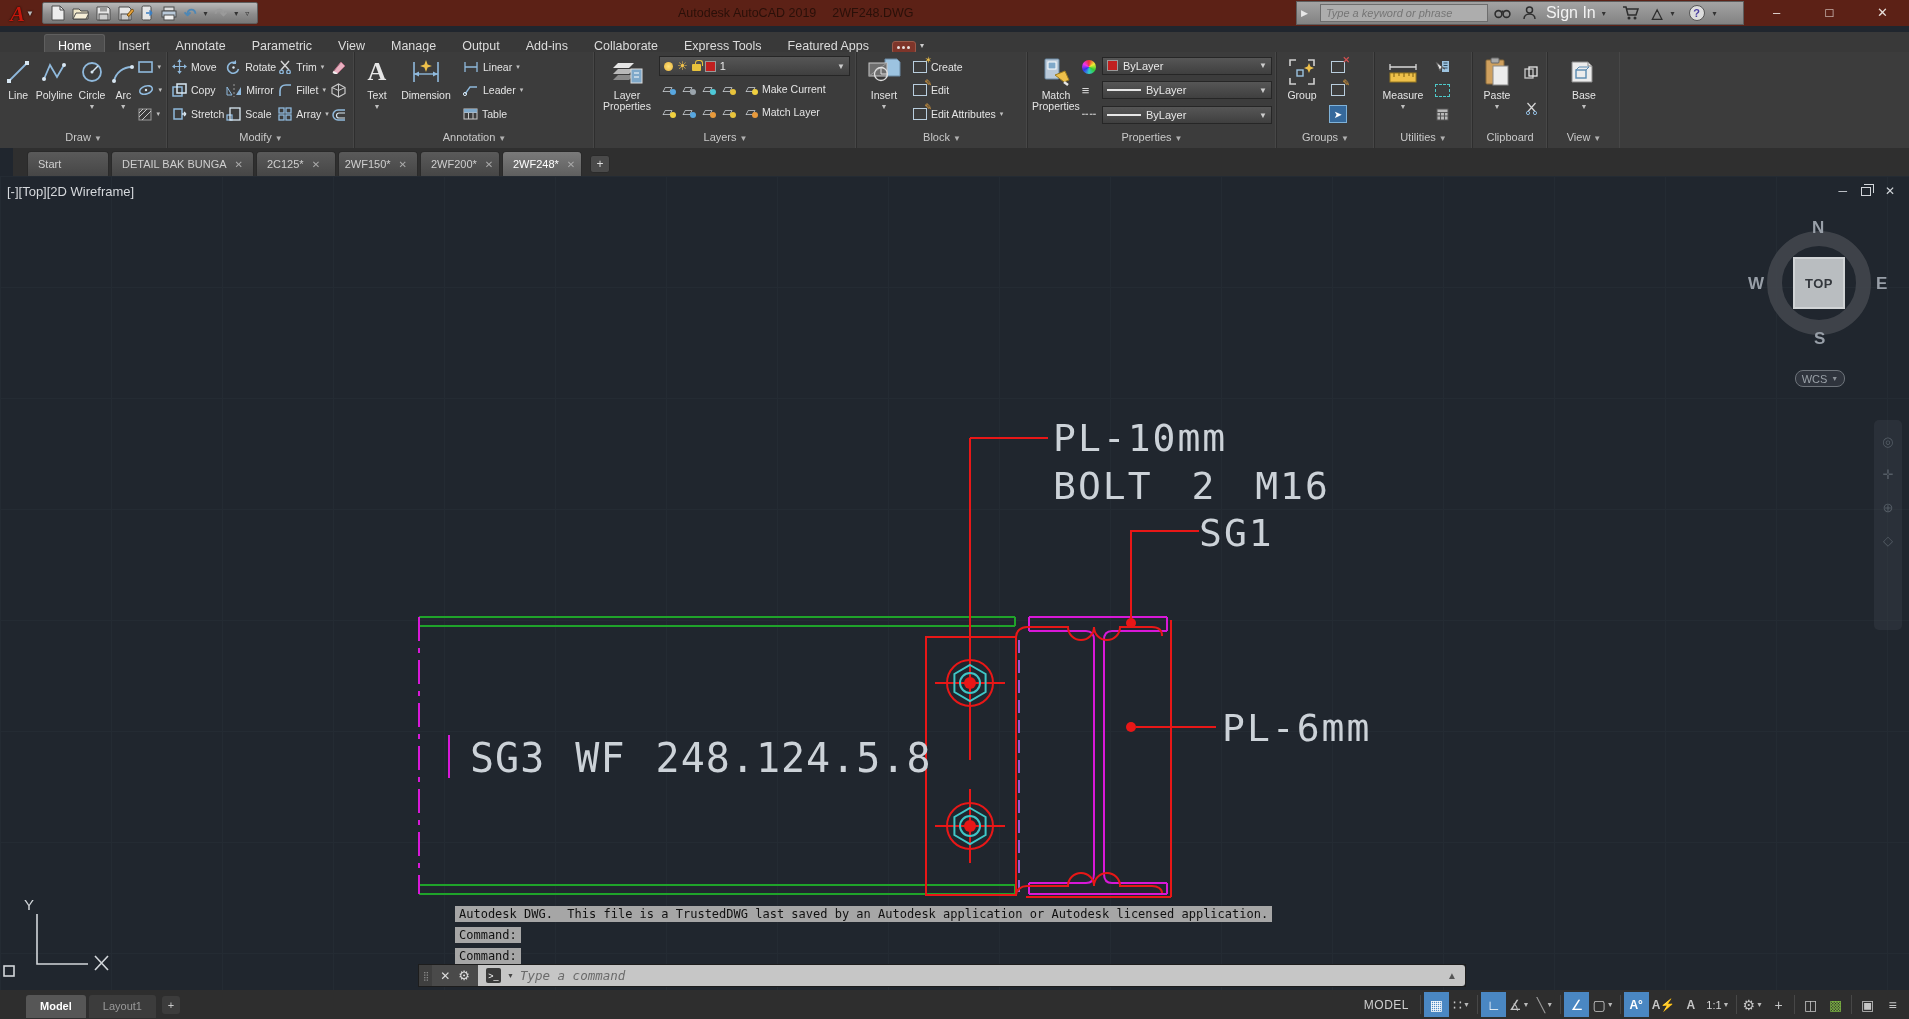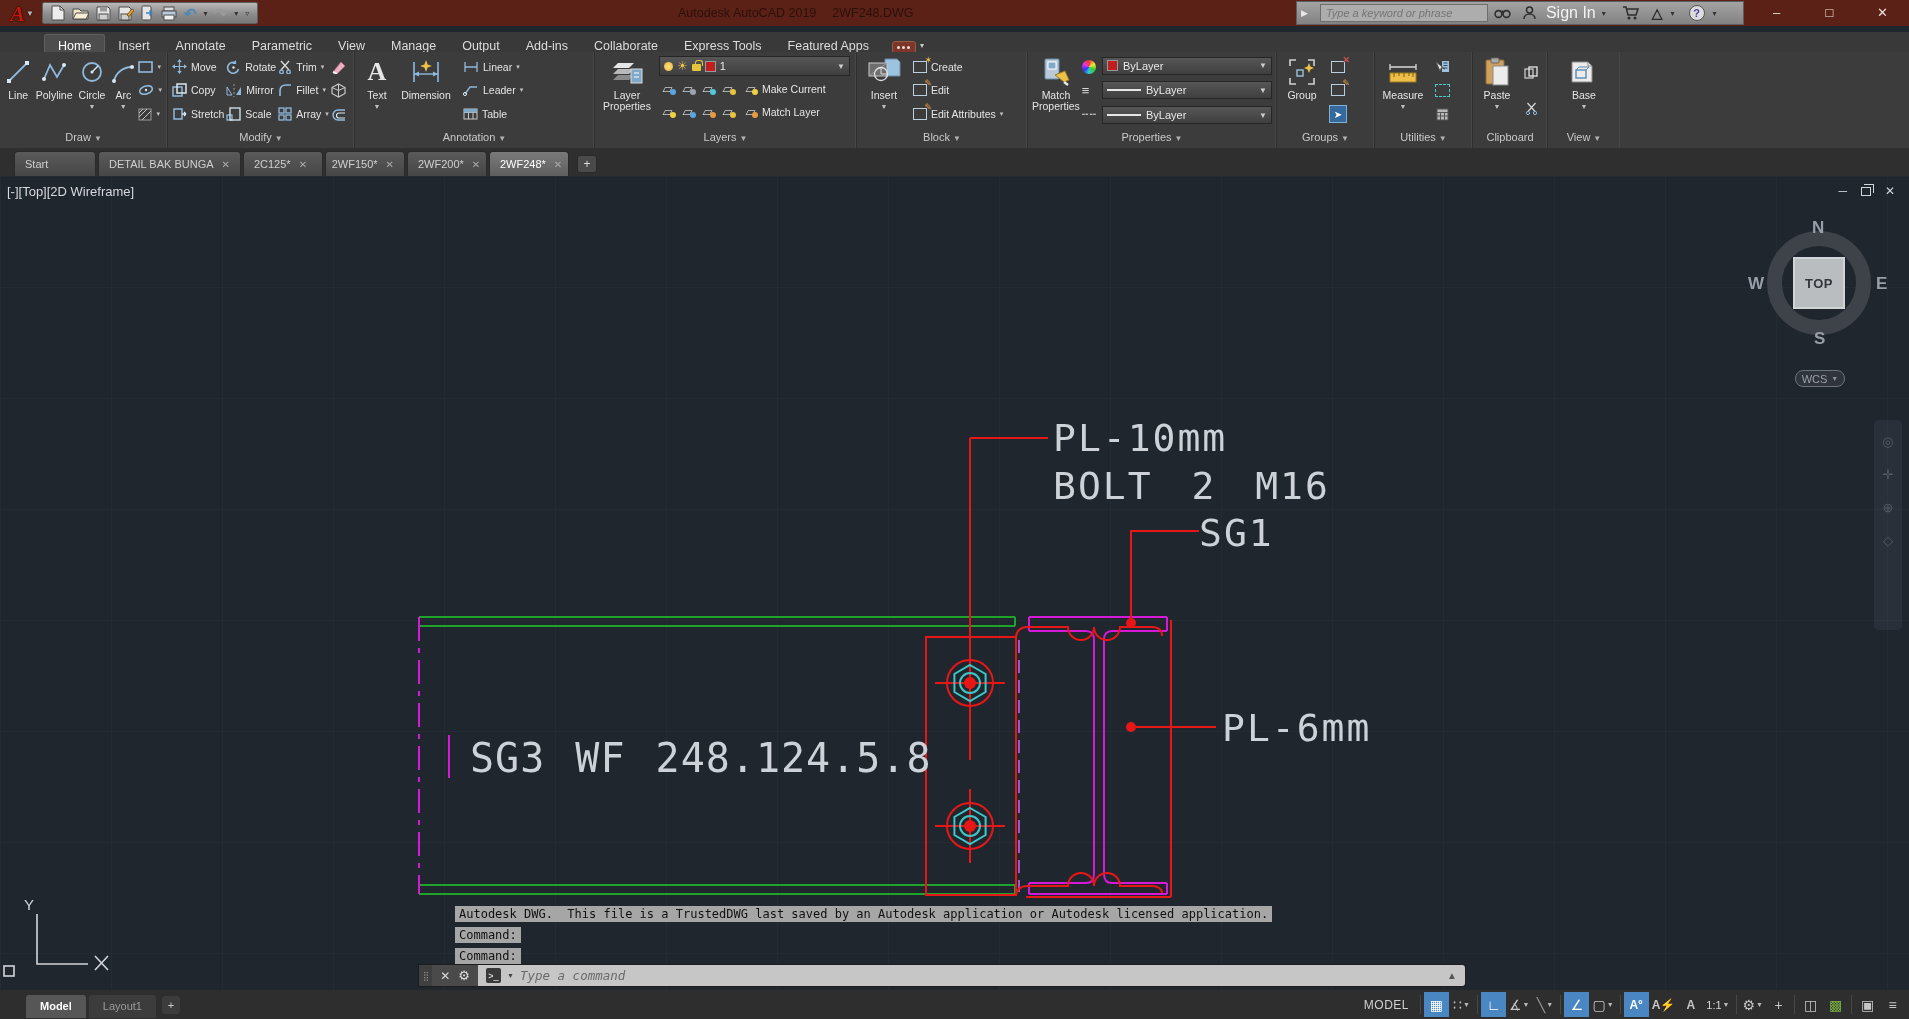--- a/index.html
+++ b/index.html
@@ -69,21 +69,21 @@
   .linemk{width:34px;height:0;border-top:2px solid #e6e6e6}
   .cwheel{width:14px;height:14px;border-radius:50%;background:conic-gradient(#e33,#ee3,#3c3,#3cc,#33e,#e3e,#e33)}
   .bx{width:14px;height:12px;border:1.5px solid #b9cede;display:inline-block;position:relative;flex:none}
   .bx::after{position:absolute;top:-7px;right:-6px;font-size:9px}
   .a-star::after{content:"✶";color:#eec04a}
   .a-pen::after{content:"✎";color:#e8a33c}
   .a-x::after{content:"✕";color:#d05050;font-weight:bold}
   .selbox{width:18px;height:18px;background:#35699c;border:1px solid #7fb2d9;display:flex;align-items:center;justify-content:center;color:#fff;font-size:10px}
   .dashedbox{width:15px;height:13px;border:1.5px dashed #4ec9c9}
   
-  .ftabs{position:absolute;left:0;top:148px;right:0;height:28px;background:#2f2f2f;display:flex;align-items:flex-end;padding-left:14px}
+  .ftabs{position:absolute;left:13px;top:148px;right:0;height:28px;background:#2f2f2f;display:flex;align-items:flex-end;padding-left:14px}
   .ftab{height:25px;display:flex;align-items:center;gap:8px;padding:0 10px;font-size:11px;color:#cfcfcf;
         background:linear-gradient(#5a5a5a,#464646);border:1px solid #2a2a2a;border-bottom:none;border-radius:4px 4px 0 0;margin-right:2px}
   .ftab .x{color:#aaa;font-size:10px}
   .ftab.active{background:linear-gradient(#7a7a7a,#5f5f5f);color:#fff}
   .ftab-add{width:20px;height:18px;margin:0 0 3px 6px;background:#4a4a4a;border:1px solid #2a2a2a;border-radius:3px;
             color:#ddd;font-size:12px;display:flex;align-items:center;justify-content:center}
   
   .canvas{position:absolute;left:0;top:176px;right:0;height:814px;background:#20262e;overflow:hidden;
           background-image:repeating-linear-gradient(to right,#242b33 0 1px,transparent 1px 111px),
                            repeating-linear-gradient(to bottom,#242b33 0 1px,transparent 1px 111px)}

